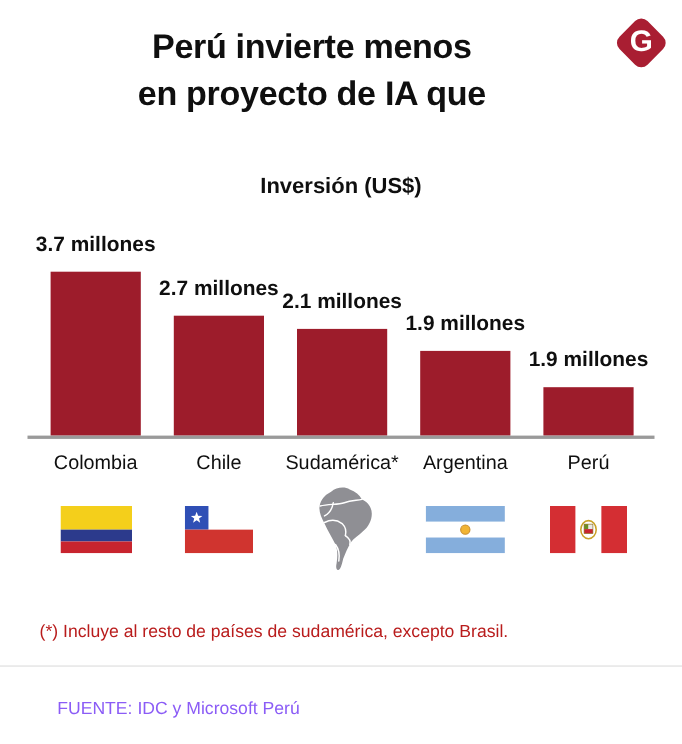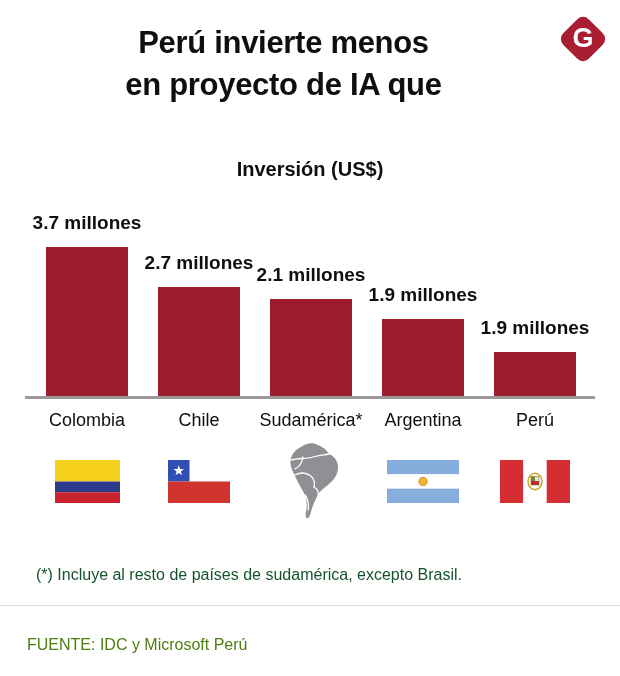--- a/index.html
+++ b/index.html
@@ -23,23 +23,23 @@
   .vlabel{font-size:19px;font-weight:700;white-space:nowrap;margin-bottom:13px;}
   .bar{width:82px;background:#9D1C2B;}
   .axis{position:absolute;top:396px;left:25px;width:570px;height:3px;background:#9A9A9A;}
 
   .cats{position:absolute;top:410px;left:31px;width:560px;display:flex;}
   .cat{width:112px;text-align:center;font-size:18px;}
 
   .flags{position:absolute;top:442px;left:31px;width:560px;height:78px;display:flex;}
   .flagcell{width:112px;display:flex;align-items:center;justify-content:center;}
 
-  .footnote{position:absolute;top:566px;left:36px;font-size:16px;color:#14532d;}
+  .footnote{position:absolute;top:566px;left:36px;font-size:16px;color:#b91c1c;}
   .divider{position:absolute;top:605px;left:0;width:620px;height:1px;background:#dcdcdc;}
-  .source{position:absolute;top:636px;left:27px;font-size:16px;color:#4d7c0f;text-align:center;}
+  .source{position:absolute;top:636px;left:52px;font-size:16px;color:#8b5cf6;text-align:center;}
 </style>
 </head>
 <body>
 
 <div class="logo" style="background: rgb(169, 30, 50);">
   <span>G</span>
 </div>
 
 <div class="title">
   <div>Perú invierte menos</div>

